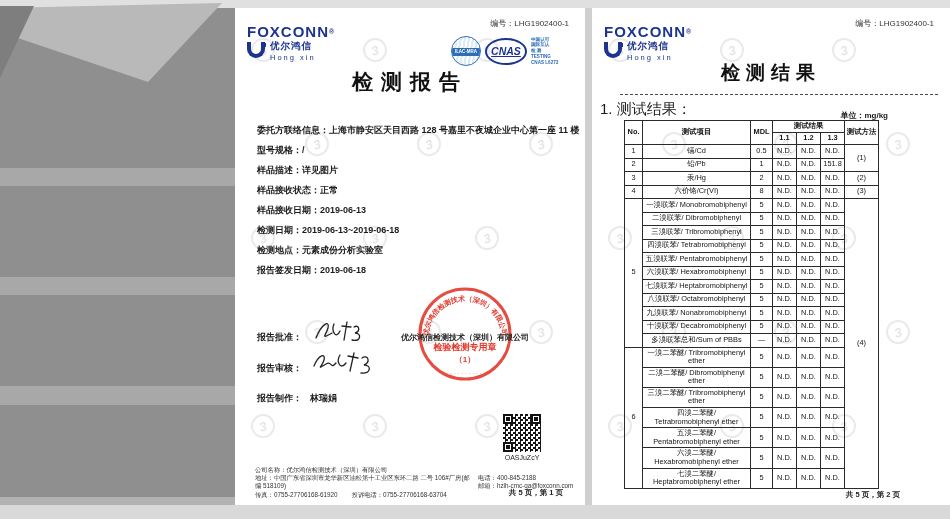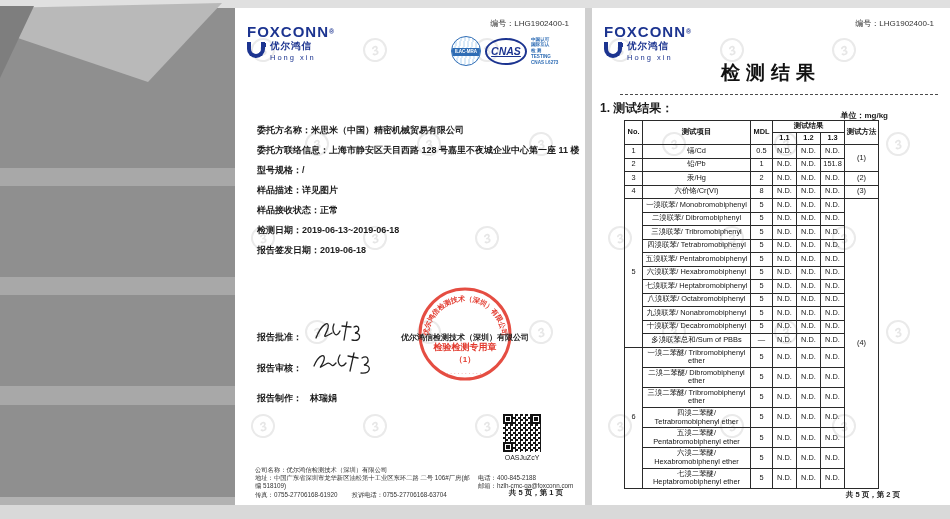--- a/index.html
+++ b/index.html
@@ -83,21 +83,21 @@
   .qr-finder::after{content:"";position:absolute;left:1px;top:1px;width:4px;height:4px;background:#111;}
   .qf-tl{left:0;top:0;}.qf-tr{right:0;top:0;}.qf-bl{left:0;bottom:0;}
   .qr-label{position:absolute;left:258px;top:446px;width:58px;text-align:center;font-size:7px;color:#222;}
 
   .footer{position:absolute;left:20px;top:458px;font-size:6.3px;color:#333;line-height:8.2px;width:215px;}
   .footer-fax{display:flex;gap:14px;}
   .footer-right{position:absolute;left:243px;top:466px;font-size:6.3px;color:#333;line-height:8.2px;}
   .page-no-1{position:absolute;right:22px;top:480px;font-size:7.5px;color:#222;font-weight:bold;padding-left:28px;}
 
   
-  .section-label{position:absolute;left:8px;top:92px;font-size:12px;font-weight:bold;color:var(--ink);}
+  .section-label{position:absolute;left:8px;top:92px;font-size:15px;font-weight:normal;color:var(--ink);}
   .unit-label{position:absolute;right:62px;top:102px;font-size:8px;font-weight:bold;color:var(--ink);}
   .results-table{position:absolute;left:32px;top:112px;border-collapse:collapse;table-layout:fixed;width:254px;}
   .results-table th,.results-table td{border:1px solid var(--border);font-size:7.4px;color:#141414;
       text-align:center;vertical-align:middle;padding:1px 1px;line-height:8.6px;}
   .results-table th{font-weight:bold;height:12px;}
   .results-table td{height:13.5px;}
   .page-no-2{position:absolute;right:50px;top:482px;font-size:7.5px;color:#222;font-weight:bold;}
 </style>
 </head>
 <body>
@@ -153,28 +153,30 @@
       <span class="cnas">CNAS</span>
       <span class="cert-side">
         <div>中国认可</div>
         <div>国际互认</div>
         <div>检 测</div>
         <div>TESTING</div>
         <div>CNAS L6273</div>
       </span>
     </div>
 
+    <div class="page-title title-1">检测报告</div>
 
     <div class="fields">
-      <div class="field">委托方名称：米思米（中国）精密机械贸易有限公司</div>
       <div class="field">委托方联络信息：上海市静安区天目西路 128 号嘉里不夜城企业中心第一座 11 楼</div>
       <div class="field">型号规格：/</div>
       <div class="field">样品描述：详见图片</div>
       <div class="field">样品接收状态：正常</div>
+      <div class="field">样品接收日期：2019-06-13</div>
       <div class="field">检测日期：2019-06-13~2019-06-18</div>
+      <div class="field">检测地点：元素成份分析实验室</div>
       <div class="field">报告签发日期：2019-06-18</div>
     </div>
 
     <div class="sign-row sign-1">
       <span>报告批准：</span>
       <svg class="sig-svg" width="54" height="28" viewBox="0 0 54 28">
         <path d="M6 20 C12 5 20 2 18 10 C16 17 10 22 22 15 M24 6 C21 13 26 22 30 13 M32 8 l9 1 M37 4 l-3 18 M44 9 c5 -3 7 4 1 6 c7 0 6 9 -3 7" fill="none" stroke="#222" stroke-width="1.3" stroke-linecap="round"></path>
       </svg>
     </div>
     <div class="sign-row sign-2">

